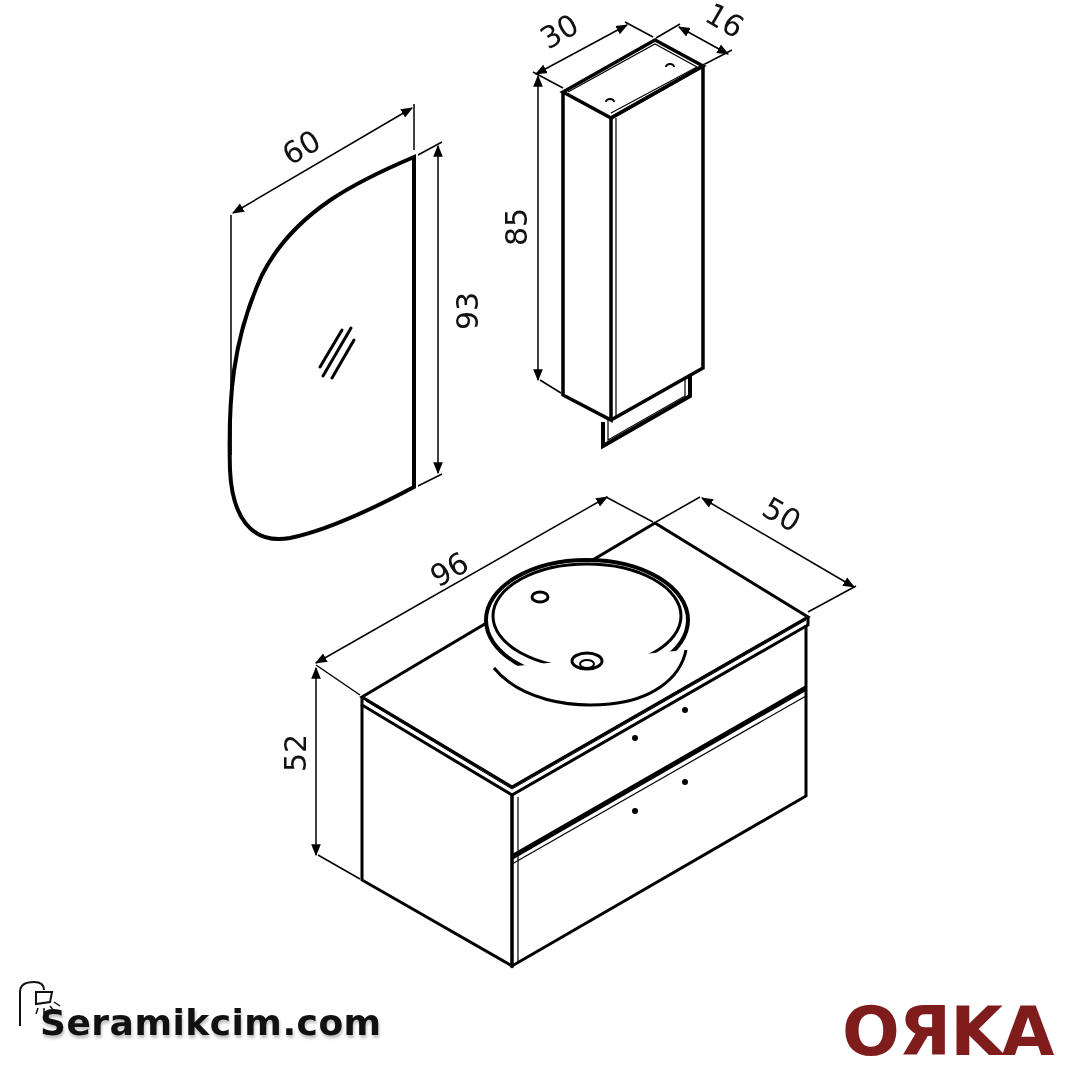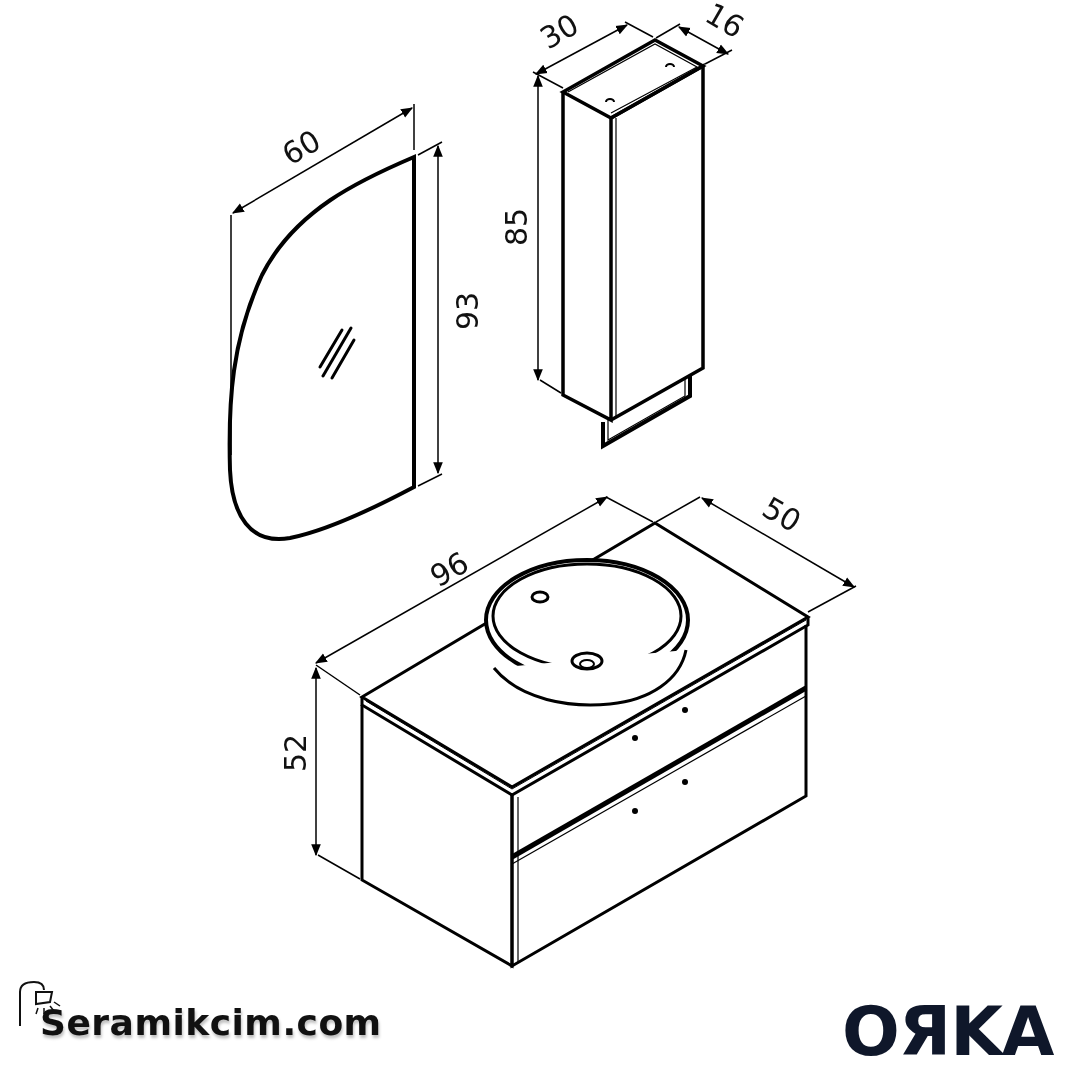--- a/index.html
+++ b/index.html
@@ -2,21 +2,21 @@
 <html><head>
 <meta charset="utf-8">
 <style>
   html, body { margin: 0; padding: 0; background: #ffffff; }
   body { width: 1080px; height: 1080px; position: relative; overflow: hidden; font-family: "DejaVu Sans", sans-serif; }
   #drawing { position: absolute; left: 0; top: 0; }
   .dim { font-family: "DejaVu Sans", sans-serif; font-size: 30px; fill: #111; }
   .logo-left { position: absolute; left: 14px; top: 978px; width: 390px; height: 80px; }
   .logo-left .site { position: absolute; left: 26px; top: 24px; font-family: "DejaVu Sans", sans-serif; font-size: 36px; font-weight: bold; color: #111; letter-spacing: 0.5px; text-shadow: 1px 3px 3px rgba(0,0,0,0.25); }
   .logo-left .shower { position: absolute; left: 0; top: 0; }
-  .logo-right { position: absolute; left: 842px; top: 998px; font-family: "DejaVu Sans", sans-serif; font-weight: bold; font-size: 68px; color: #0f172a; letter-spacing: -1px; line-height: 1; }
+  .logo-right { position: absolute; left: 842px; top: 998px; font-family: "DejaVu Sans", sans-serif; font-weight: bold; font-size: 68px; color: #7f1d1d; letter-spacing: -1px; line-height: 1; }
 </style>
 </head>
 <body>
 
 <svg id="drawing" width="1080" height="1080" viewBox="0 0 1080 1080">
   <defs>
     <marker id="arr" viewBox="0 0 10 10" refX="9" refY="5" markerWidth="8" markerHeight="8" orient="auto-start-reverse">
       <path d="M0,1 L10,5 L0,9 Z" fill="#000"></path>
     </marker>
   </defs>

